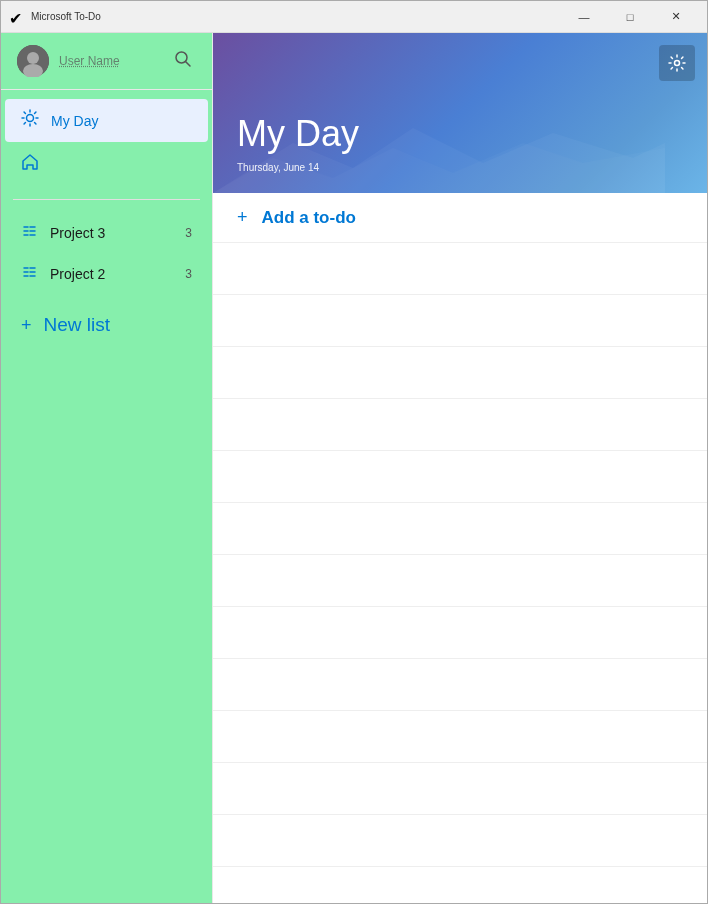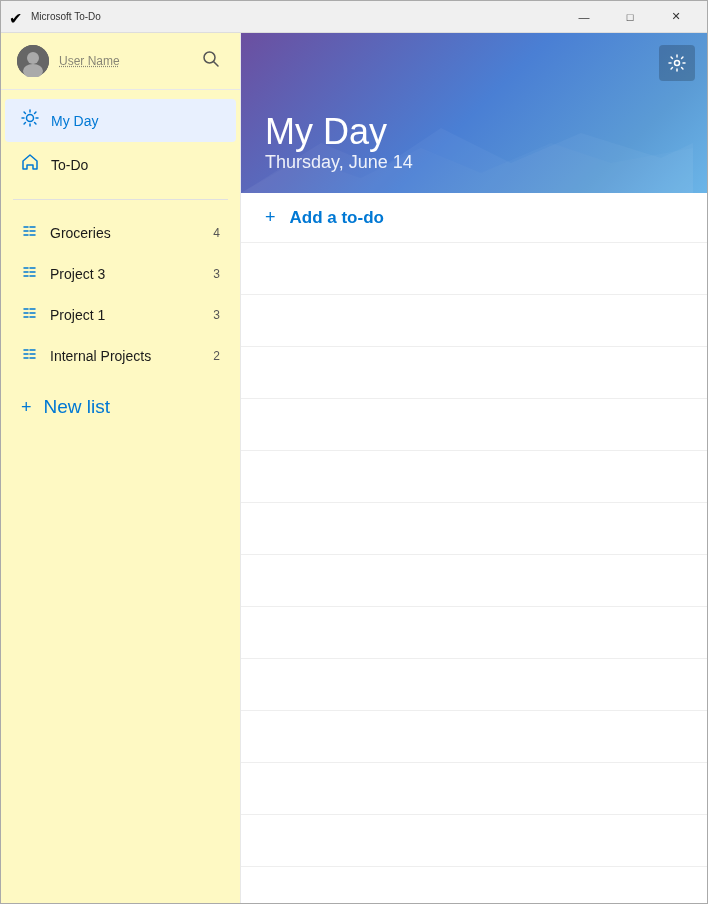--- a/index.html
+++ b/index.html
@@ -64,22 +64,22 @@
       color: #333;
     }
     
     .main-layout {
       display: flex;
       flex: 1;
       overflow: hidden;
     }
     
     .sidebar {
-      width: 240px;
-      background: #fef9c3;
+      width: 212px;
+      background: #86efac;
       display: flex;
       flex-direction: column;
       border-right: 1px solid #e8e8e8;
       flex-shrink: 0;
     }
     .sidebar-header {
       display: flex;
       align-items: center;
       justify-content: space-between;
       padding: 12px 16px;
@@ -206,23 +206,23 @@
     }
     .header-title {
       font-size: 36px;
       font-weight: 300;
       color: #fff;
       line-height: 1.1;
       position: relative;
       z-index: 1;
     }
     .header-subtitle {
-      font-size: 18px;
+      font-size: 10px;
       color: rgba(255,255,255,0.9);
-      margin-top: 0;
+      margin-top: 8px;
       position: relative;
       z-index: 1;
     }
     .settings-btn {
       position: absolute;
       top: 12px;
       right: 12px;
       background: rgba(0,0,0,0.2);
       border: none;
       border-radius: 4px;
@@ -325,42 +325,27 @@
           </span>
           <span class="nav-label">My Day</span>
         </div>
 
         <div class="nav-item">
           <span class="nav-icon blue">
             <svg width="18" height="18" viewBox="0 0 18 18" fill="none" xmlns="http://www.w3.org/2000/svg">
               <path d="M2 8L9 2L16 8V16H12V12H6V16H2V8Z" stroke="#0078d4" stroke-width="1.5" stroke-linejoin="round"></path>
             </svg>
           </span>
-          <span class="nav-label">To-Do</span>
         </div>
       </div>
 
       <hr class="divider">
 
       <div class="nav-section">
 
-        <div class="nav-item">
-          <span class="list-icon">
-            <svg width="17" height="17" viewBox="0 0 17 17" fill="none" xmlns="http://www.w3.org/2000/svg">
-              <line x1="3" y1="4" x2="7" y2="4" stroke="#0078d4" stroke-width="1.5" stroke-linecap="round"></line>
-              <line x1="3" y1="8" x2="7" y2="8" stroke="#0078d4" stroke-width="1.5" stroke-linecap="round"></line>
-              <line x1="3" y1="12" x2="7" y2="12" stroke="#0078d4" stroke-width="1.5" stroke-linecap="round"></line>
-              <line x1="9" y1="4" x2="14" y2="4" stroke="#0078d4" stroke-width="1.5" stroke-linecap="round"></line>
-              <line x1="9" y1="8" x2="14" y2="8" stroke="#0078d4" stroke-width="1.5" stroke-linecap="round"></line>
-              <line x1="9" y1="12" x2="14" y2="12" stroke="#0078d4" stroke-width="1.5" stroke-linecap="round"></line>
-            </svg>
-          </span>
-          <span class="nav-label">Groceries</span>
-          <span class="nav-badge">4</span>
-        </div>
 
         <div class="nav-item">
           <span class="list-icon">
             <svg width="17" height="17" viewBox="0 0 17 17" fill="none" xmlns="http://www.w3.org/2000/svg">
               <line x1="3" y1="4" x2="7" y2="4" stroke="#0078d4" stroke-width="1.5" stroke-linecap="round"></line>
               <line x1="3" y1="8" x2="7" y2="8" stroke="#0078d4" stroke-width="1.5" stroke-linecap="round"></line>
               <line x1="3" y1="12" x2="7" y2="12" stroke="#0078d4" stroke-width="1.5" stroke-linecap="round"></line>
               <line x1="9" y1="4" x2="14" y2="4" stroke="#0078d4" stroke-width="1.5" stroke-linecap="round"></line>
               <line x1="9" y1="8" x2="14" y2="8" stroke="#0078d4" stroke-width="1.5" stroke-linecap="round"></line>
               <line x1="9" y1="12" x2="14" y2="12" stroke="#0078d4" stroke-width="1.5" stroke-linecap="round"></line>
@@ -374,38 +359,24 @@
           <span class="list-icon">
             <svg width="17" height="17" viewBox="0 0 17 17" fill="none" xmlns="http://www.w3.org/2000/svg">
               <line x1="3" y1="4" x2="7" y2="4" stroke="#0078d4" stroke-width="1.5" stroke-linecap="round"></line>
               <line x1="3" y1="8" x2="7" y2="8" stroke="#0078d4" stroke-width="1.5" stroke-linecap="round"></line>
               <line x1="3" y1="12" x2="7" y2="12" stroke="#0078d4" stroke-width="1.5" stroke-linecap="round"></line>
               <line x1="9" y1="4" x2="14" y2="4" stroke="#0078d4" stroke-width="1.5" stroke-linecap="round"></line>
               <line x1="9" y1="8" x2="14" y2="8" stroke="#0078d4" stroke-width="1.5" stroke-linecap="round"></line>
               <line x1="9" y1="12" x2="14" y2="12" stroke="#0078d4" stroke-width="1.5" stroke-linecap="round"></line>
             </svg>
           </span>
-          <span class="nav-label">Project 1</span>
+          <span class="nav-label">Project 2</span>
           <span class="nav-badge">3</span>
         </div>
 
-        <div class="nav-item">
-          <span class="list-icon">
-            <svg width="17" height="17" viewBox="0 0 17 17" fill="none" xmlns="http://www.w3.org/2000/svg">
-              <line x1="3" y1="4" x2="7" y2="4" stroke="#0078d4" stroke-width="1.5" stroke-linecap="round"></line>
-              <line x1="3" y1="8" x2="7" y2="8" stroke="#0078d4" stroke-width="1.5" stroke-linecap="round"></line>
-              <line x1="3" y1="12" x2="7" y2="12" stroke="#0078d4" stroke-width="1.5" stroke-linecap="round"></line>
-              <line x1="9" y1="4" x2="14" y2="4" stroke="#0078d4" stroke-width="1.5" stroke-linecap="round"></line>
-              <line x1="9" y1="8" x2="14" y2="8" stroke="#0078d4" stroke-width="1.5" stroke-linecap="round"></line>
-              <line x1="9" y1="12" x2="14" y2="12" stroke="#0078d4" stroke-width="1.5" stroke-linecap="round"></line>
-            </svg>
-          </span>
-          <span class="nav-label">Internal Projects</span>
-          <span class="nav-badge">2</span>
-        </div>
 
       </div>
 
       <button class="new-list-btn">
         <span class="new-list-plus">+</span>
         <span class="new-list-label">New list</span>
       </button>
 
     </div>
 

